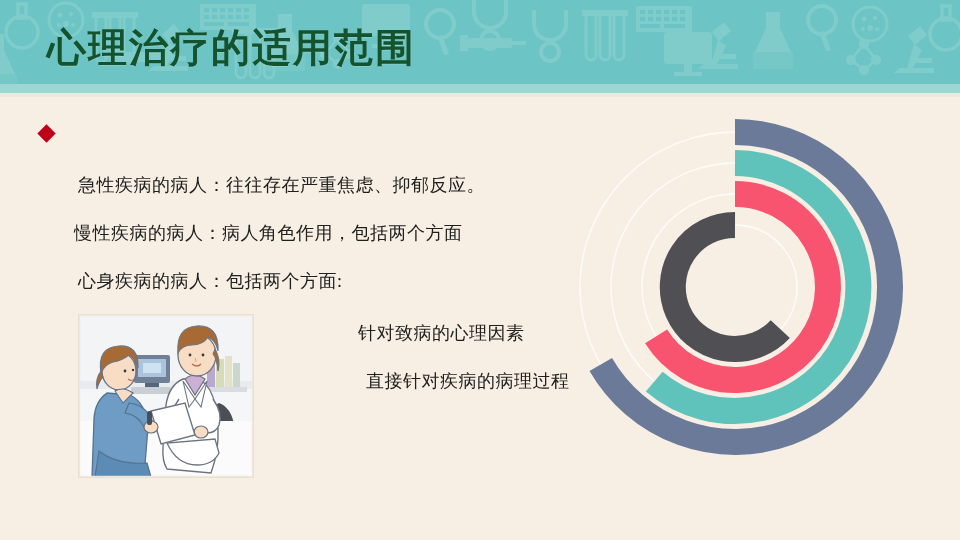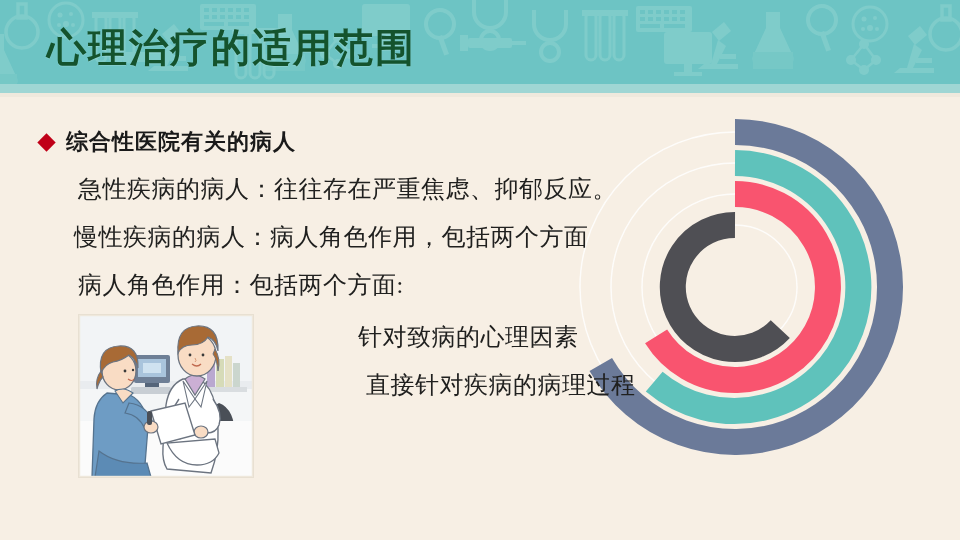--- a/index.html
+++ b/index.html
@@ -95,21 +95,21 @@
     font-size: 22px;
     font-weight: bold;
     color: #1A1A1A;
     letter-spacing: 1px;
     white-space: nowrap;
   }
 
   .body-line {
     position: absolute;
     font-family: "Liberation Serif", "DejaVu Serif", serif;
-    font-size: 24px;
+    font-size: 18px;
     color: #20201F;
     letter-spacing: 0.5px;
     white-space: nowrap;
   }
   .line-1 { left: 78px; top: 76px; }
   .line-2 { left: 74px; top: 124px; }
   .line-3 { left: 78px; top: 172px; }
   .line-4 { left: 358px; top: 224px; }
   .line-5 { left: 366px; top: 272px; }
 
@@ -265,26 +265,25 @@
       <g fill="none" stroke-linecap="butt">
         <path stroke="#6B7A99" stroke-width="26" d="M 245 30 A 155 155 0 1 1 110.77 262.5"></path>
         <path stroke="#5FC2BB" stroke-width="26" d="M 245 61 A 124 124 0 1 1 164.2 279.6"></path>
         <path stroke="#F9546F" stroke-width="26" d="M 245 92 A 93 93 0 1 1 166.1 234.3"></path>
         <path stroke="#4F4F54" stroke-width="26" d="M 245 123 A 62 62 0 1 0 290.3 227.1"></path>
       </g>
     </svg>
 
     <div class="bullet-row">
       <span class="diamond"></span>
-      <span class="bullet-text">综合性医院有关的病人</span>
     </div>
 
     <div class="body-line line-1">急性疾病的病人：往往存在严重焦虑、抑郁反应。</div>
     <div class="body-line line-2">慢性疾病的病人：病人角色作用，包括两个方面</div>
-    <div class="body-line line-3">病人角色作用：包括两个方面:</div>
+    <div class="body-line line-3">心身疾病的病人：包括两个方面:</div>
     <div class="body-line line-5">直接针对疾病的病理过程</div>
     <div class="body-line line-4">针对致病的心理因素</div>
 
     <div class="photo">
       <svg viewBox="0 0 174 162" width="174" height="162">
         <rect x="0" y="0" width="174" height="162" fill="#FDFDFD"></rect>
 
         <rect x="0" y="0" width="174" height="96" fill="#F2F4F6"></rect>
         <rect x="0" y="92" width="174" height="14" fill="#E3E7EA"></rect>
 

